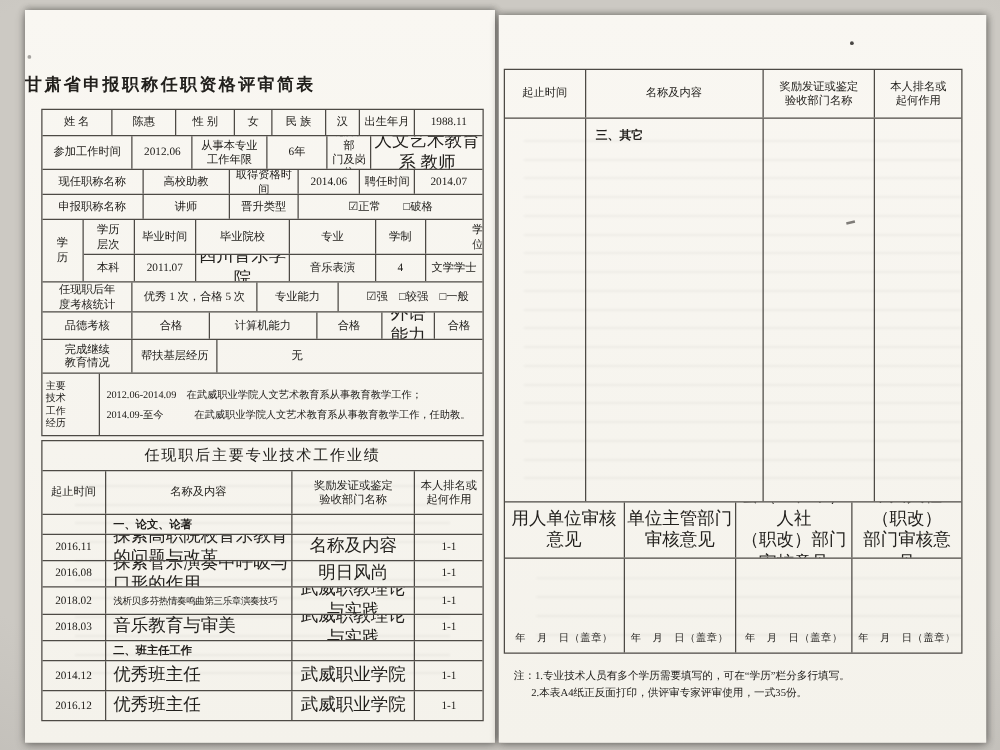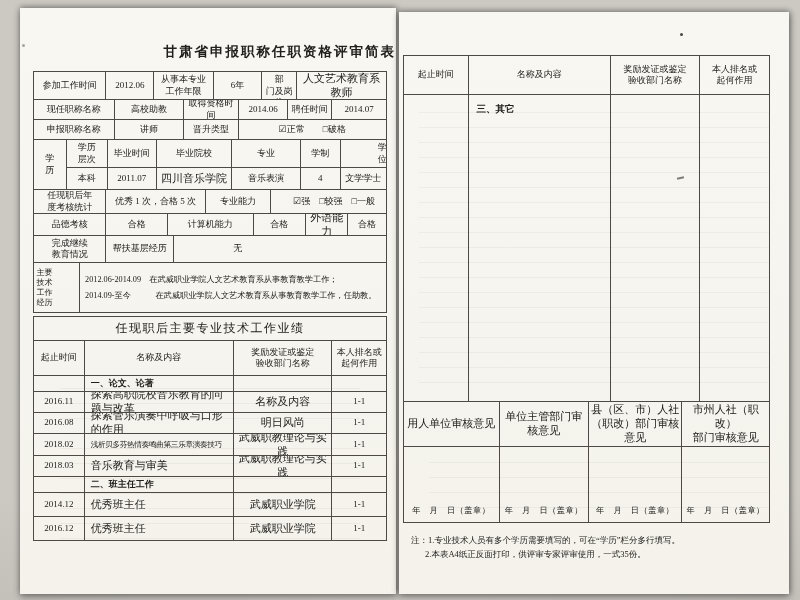--- a/index.html
+++ b/index.html
@@ -18,41 +18,41 @@
   }
   .page{
     position:absolute;
     background:linear-gradient(180deg,#f9f7f2 0%,#f4f2eb 100%);
     box-shadow:0 3px 7px rgba(45,43,40,.45), 0 -2px 5px rgba(60,58,55,.30), 2px 0 5px rgba(60,58,55,.25);
   }
   .page1{left:20px;top:8px;width:376px;height:586px;}
   .page2{left:399px;top:12px;width:390px;height:582px;}
 
   .title{
-    margin:34px 0 0;height:20px;line-height:20px;
-    text-align:right;font-size:13.5px;font-weight:700;letter-spacing:2px;
+    margin:50px 0 0;height:20px;line-height:20px;
+    text-align:left;font-size:13.5px;font-weight:700;letter-spacing:2px;
   }
 
   
   .tbl{border:1.4px solid var(--line);background:transparent;}
   .trow{display:flex;box-sizing:border-box;}
   .trow + .trow{border-top:1px solid var(--line);}
   .tcell{
     box-sizing:border-box;display:flex;align-items:center;justify-content:center;
     font-size:9px;line-height:1.25;text-align:center;overflow:hidden;
     padding:0 2px;color:var(--ink);
   }
   .tcell + .tcell{border-left:1px solid var(--line);}
   .nest{flex-direction:column;align-items:stretch;padding:0;}
   .nest .trow{width:100%;}
 
   .pre{white-space:pre-line;}
   .left{justify-content:flex-start;text-align:left;padding-left:6px;}
   .b{font-weight:700;}
-  .sm{font-size:11px;}
+  .sm{font-size:14px;}
   .xs{font-size:7.6px;letter-spacing:-.3px;white-space:nowrap;}
   .xs2{font-size:8px;}
   .hist{line-height:1.9;font-size:8.2px;padding-left:5px;}
   .tb{font-weight:400;font-size:12px;letter-spacing:1.5px;}
   .topleft{align-items:flex-start;justify-content:flex-start;text-align:left;font-weight:700;padding:9px 8px;font-size:9.5px;}
   .sig{align-items:flex-end;justify-content:center;padding-bottom:6px;font-size:8.2px;letter-spacing:.5px;}
 
   .info{margin:9px 9px 0 13px;}
   .perf{margin:3px 9px 0 13px;}
   .cont{margin:43px 19px 0 4px;}
@@ -77,20 +77,30 @@
 </head>
 <body>
 
 <div class="stage">
 
   <section class="page page1">
     <div class="ghost g1"></div>
     <span class="dot d1"></span>
     <h1 class="title">甘肃省申报职称任职资格评审简表</h1>
     <div class="tbl info">
+        <div class="trow" style="height: 20px;">
+          <div class="tcell lbl" style="flex: 0 0 15.5%;">姓  名</div>
+          <div class="tcell" style="flex: 0 0 14.7%;">陈惠</div>
+          <div class="tcell lbl" style="flex: 0 0 13.3%;">性  别</div>
+          <div class="tcell" style="flex: 0 0 8.5%;">女</div>
+          <div class="tcell lbl" style="flex: 0 0 12.1%;">民  族</div>
+          <div class="tcell" style="flex: 0 0 7.9%;">汉</div>
+          <div class="tcell lbl" style="flex: 0 0 12.4%;">出生年月</div>
+          <div class="tcell" style="flex: 0 0 15.6%;">1988.11</div>
+        </div>
         <div class="trow" style="height: 27px;">
           <div class="tcell lbl" style="flex: 0 0 20.3%;">参加工作时间</div>
           <div class="tcell" style="flex: 0 0 13.6%;">2012.06</div>
           <div class="tcell lbl pre" style="flex: 0 0 16.9%;">从事本专业
 工作年限</div>
           <div class="tcell" style="flex: 0 0 13.8%;">6年</div>
           <div class="tcell lbl pre" style="flex: 0 0 9.9%;">现所在部
 门及岗位</div>
           <div class="tcell sm" style="flex: 0 0 25.5%;">人文艺术教育系 教师</div>
         </div>

